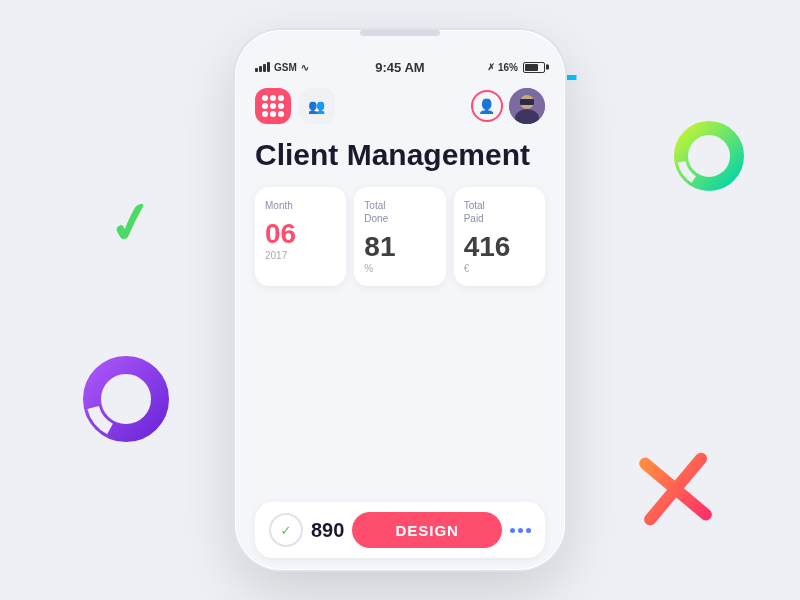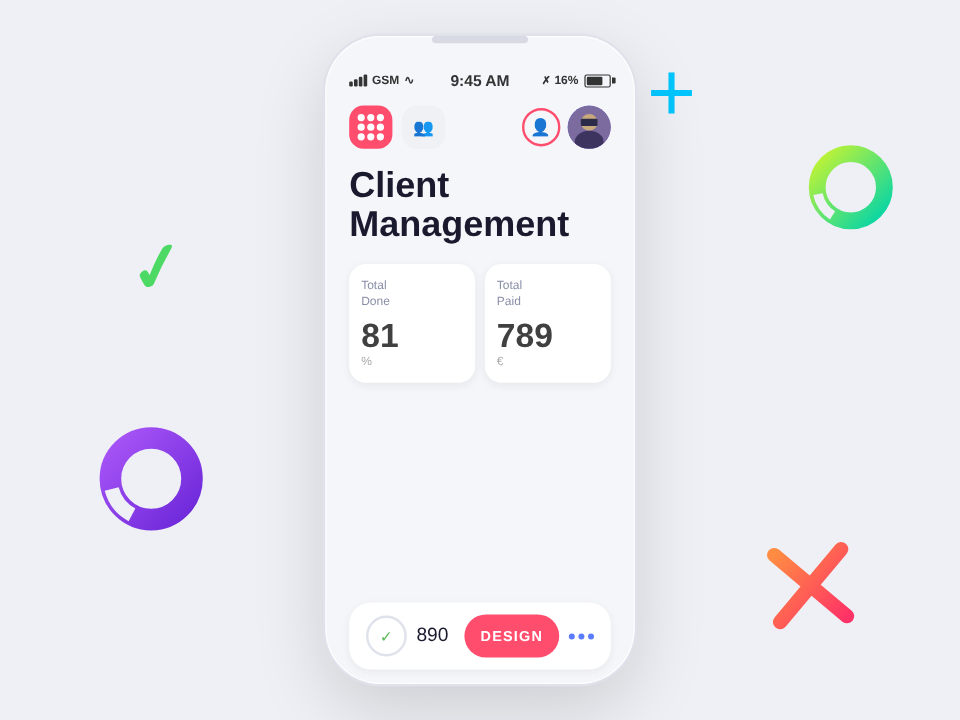--- a/index.html
+++ b/index.html
@@ -60,21 +60,21 @@
       line-height: 1;
       transform: rotate(-5deg);
     }
 
     
     .phone {
       position: absolute;
       left: 50%;
       top: 50%;
       transform: translate(-50%, -50%);
-      width: 258px;
+      width: 330px;
       height: 540px;
       background: #f5f6fa;
       border-radius: 46px;
       box-shadow:
         0 0 0 2px #e0e2eb,
         0 20px 60px rgba(0,0,0,0.15),
         inset 0 0 0 1px rgba(255,255,255,0.8);
       overflow: hidden;
       display: flex;
       flex-direction: column;
@@ -338,36 +338,36 @@
       border: 2px solid #e0e2eb;
       display: flex;
       align-items: center;
       justify-content: center;
       color: #5cb85c;
       font-size: 14px;
       flex-shrink: 0;
     }
 
     .bottom-count {
-      font-size: 16px;
-      font-weight: 400;
+      font-size: 20px;
+      font-weight: 700;
       color: #1a1a2e;
       flex-shrink: 0;
       min-width: 32px;
     }
 
     .design-btn {
       flex: 1;
       background: #ff4d6d;
       border-radius: 20px;
       height: 36px;
       display: flex;
       align-items: center;
       justify-content: center;
-      font-size: 12px;
+      font-size: 15px;
       font-weight: 800;
       color: white;
       letter-spacing: 1px;
       text-transform: uppercase;
     }
 
     .dots-menu {
       display: flex;
       gap: 3px;
       flex-shrink: 0;
@@ -510,30 +510,35 @@
         </svg>
       </div>
     </div>
   </div>
 
   <div class="app-body">
     <div class="page-title">Client Management</div>
 
     <div class="stats-row">
 
+      <div class="stat-card">
+        <div class="stat-label">Month</div>
+        <div class="stat-value stat-value-red">06</div>
+        <div class="stat-sub">2017</div>
+      </div>
 
       <div class="stat-card">
         <div class="stat-label">Total<br>Done</div>
         <div class="stat-value">81</div>
         <div class="stat-sub">%</div>
       </div>
 
       <div class="stat-card">
         <div class="stat-label">Total<br>Paid</div>
-        <div class="stat-value">789</div>
+        <div class="stat-value">416</div>
         <div class="stat-sub">€</div>
       </div>
     </div>
 
     <div class="bottom-bar">
       <div class="bottom-check">
         <span style="color:#5cb85c; font-size:13px;">✓</span>
       </div>
       <span class="bottom-count">890</span>
       <div class="design-btn">

